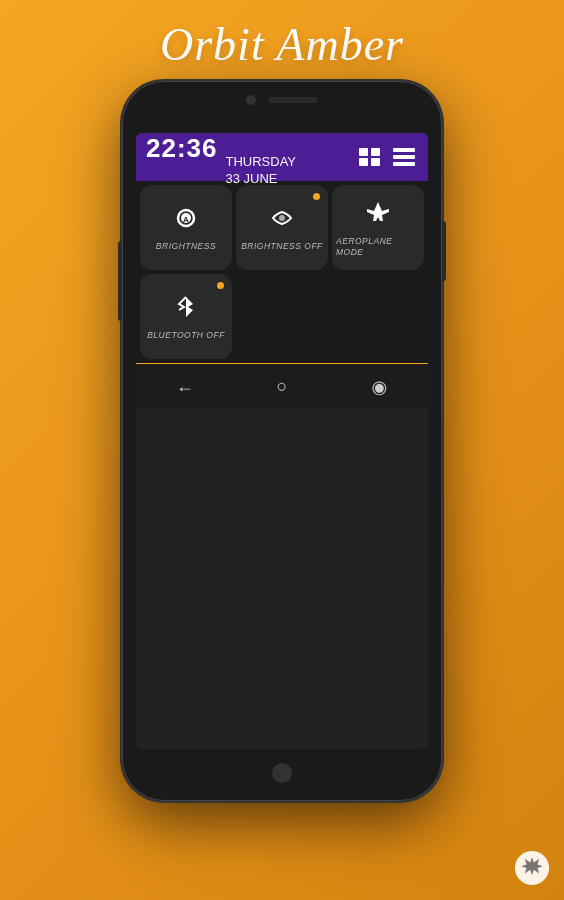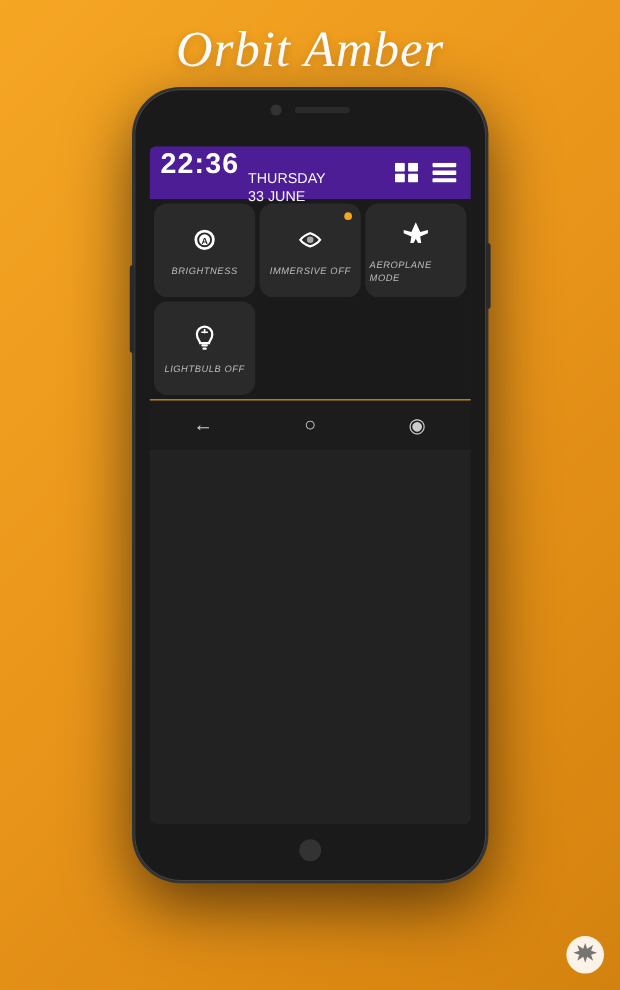--- a/index.html
+++ b/index.html
@@ -286,37 +286,35 @@
       <text x="14" y="18" text-anchor="middle" font-size="8" font-weight="bold" fill="#2a2a2a">A</text>
     </svg></div>
             <div class="tile-label">BRIGHTNESS</div>
           </div>
           <div class="tile">
             <div class="tile-indicator"></div>
             <div class="tile-icon"><svg class="icon-svg" viewBox="0 0 28 28" fill="white">
       <path d="M5 14 Q8 10 14 8 Q20 10 23 14 Q20 18 14 20 Q8 18 5 14 Z" fill="none" stroke="white" stroke-width="2"></path>
       <circle cx="14" cy="14" r="3" fill="white" opacity="0.6"></circle>
     </svg></div>
-            <div class="tile-label">IMMERSIVE OFF</div>
+            <div class="tile-label">BRIGHTNESS OFF</div>
           </div>
           <div class="tile">
             <div class="tile-icon"><svg class="icon-svg" viewBox="0 0 28 28" fill="white">
       <path d="M14 3 L18 12 L25 10 L25 13 L18 16 L19 22 L16 22 L14 18 L12 22 L9 22 L10 16 L3 13 L3 10 L10 12 Z" fill="white"></path>
     </svg></div>
             <div class="tile-label">AEROPLANE MODE</div>
           </div>
           <div class="tile">
+            <div class="tile-indicator"></div>
             <div class="tile-icon"><svg class="icon-svg" viewBox="0 0 28 28" fill="white">
-      <path d="M14 4 C10 4 7 7 7 11 C7 15 10 17 10 19 L18 19 C18 17 21 15 21 11 C21 7 18 4 14 4 Z" fill="none" stroke="white" stroke-width="2"></path>
-      <rect x="11" y="20" width="6" height="2" rx="1" fill="white"></rect>
-      <rect x="12" y="23" width="4" height="2" rx="1" fill="white"></rect>
-      <line x1="14" y1="6" x2="14" y2="10" stroke="white" stroke-width="1.5"></line>
-      <line x1="11" y1="9" x2="17" y2="9" stroke="white" stroke-width="1.5"></line>
+      <path d="M14 4 L14 24 L21 17 L16 14 L21 11 L14 4 Z" fill="white"></path>
+      <path d="M14 4 L7 11 L12 14 L7 17" fill="none" stroke="white" stroke-width="2"></path>
     </svg></div>
-            <div class="tile-label">LIGHTBULB OFF</div>
+            <div class="tile-label">BLUETOOTH OFF</div>
           </div>
         </div>
 
       <div class="nav-bar">
         <div class="nav-btn">←</div>
         <div class="nav-btn">○</div>
         <div class="nav-btn">◉</div>
       </div>
 
     </div>

